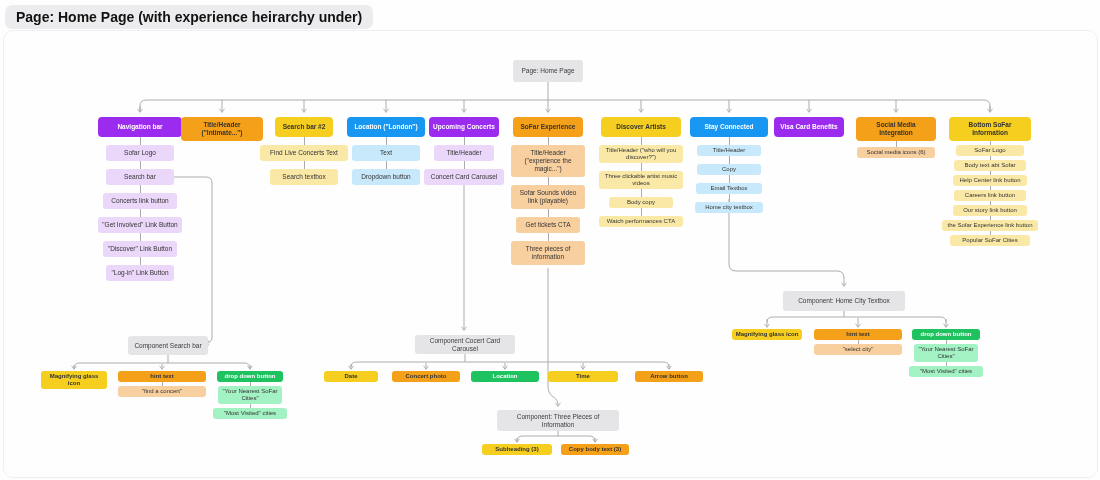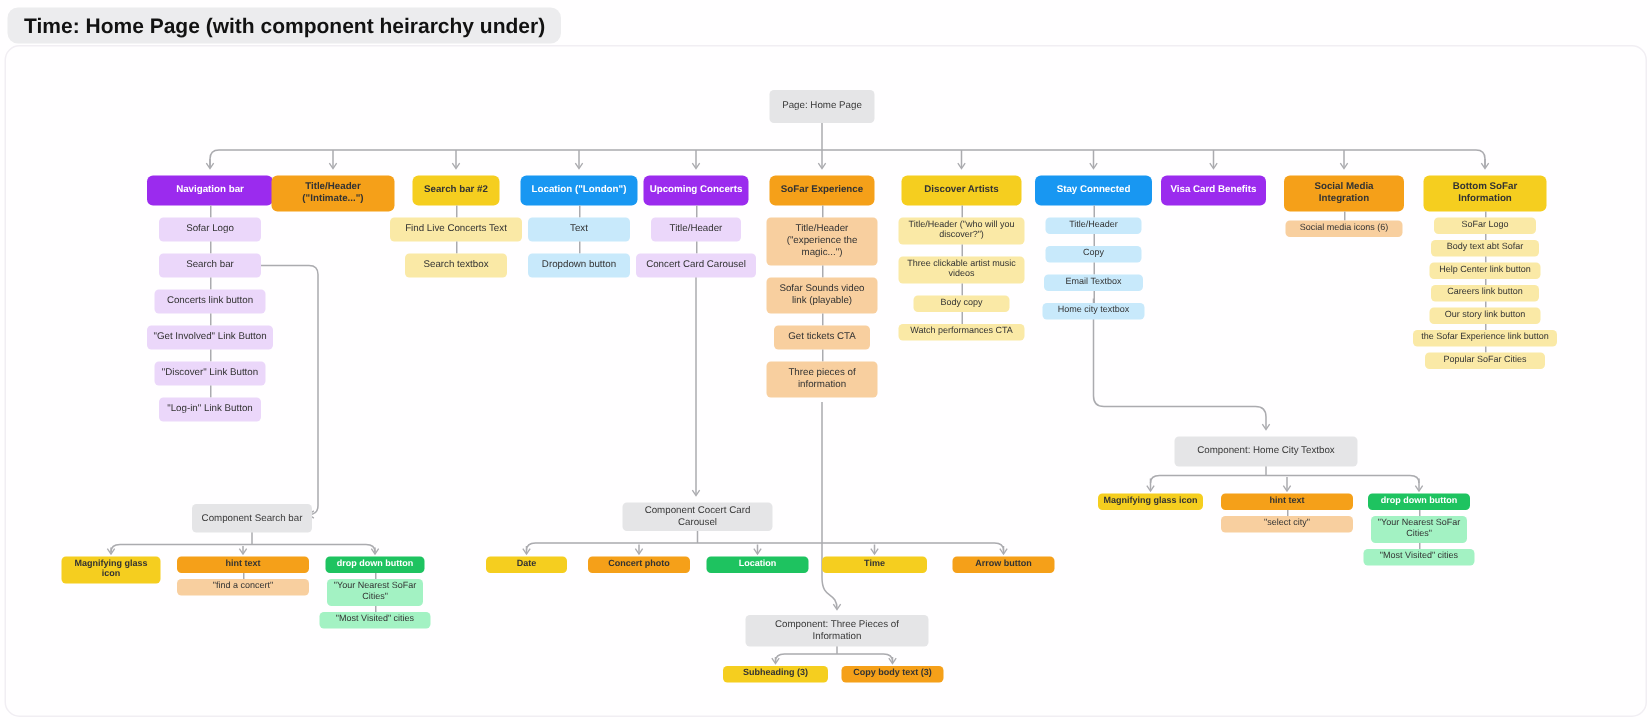--- a/index.html
+++ b/index.html
@@ -13,21 +13,21 @@
   .box.head{font-weight:700;min-height:20px;border-radius:4px}
   .box.compact{font-size:6px;line-height:7px;padding:2px;min-height:11px}
   .box.strong{font-weight:700}
   .gray{background:#e5e5e7;color:#3a3a3a}
   .dash{width:1px;background:#ababaf}
   .abs{position:absolute;transform:translateX(-50%)}
 </style>
 </head>
 <body>
 
-<div class="pill">Time: Home Page (with component heirarchy under)</div>
+<div class="pill">Page: Home Page (with experience heirarchy under)</div>
 <div class="canvas-border"></div>
 
 <svg class="wires" width="1100" height="480">
   <defs>
     <marker id="arr" viewBox="0 0 8 8" refX="5" refY="4" markerWidth="6.5" markerHeight="6.5" orient="auto">
       <path d="M1,1 L5.5,4 L1,7" fill="none" stroke="#ababaf" stroke-width="1.1"></path>
     </marker>
   </defs>
   <g fill="none" stroke="#ababaf" stroke-width="1">
 

